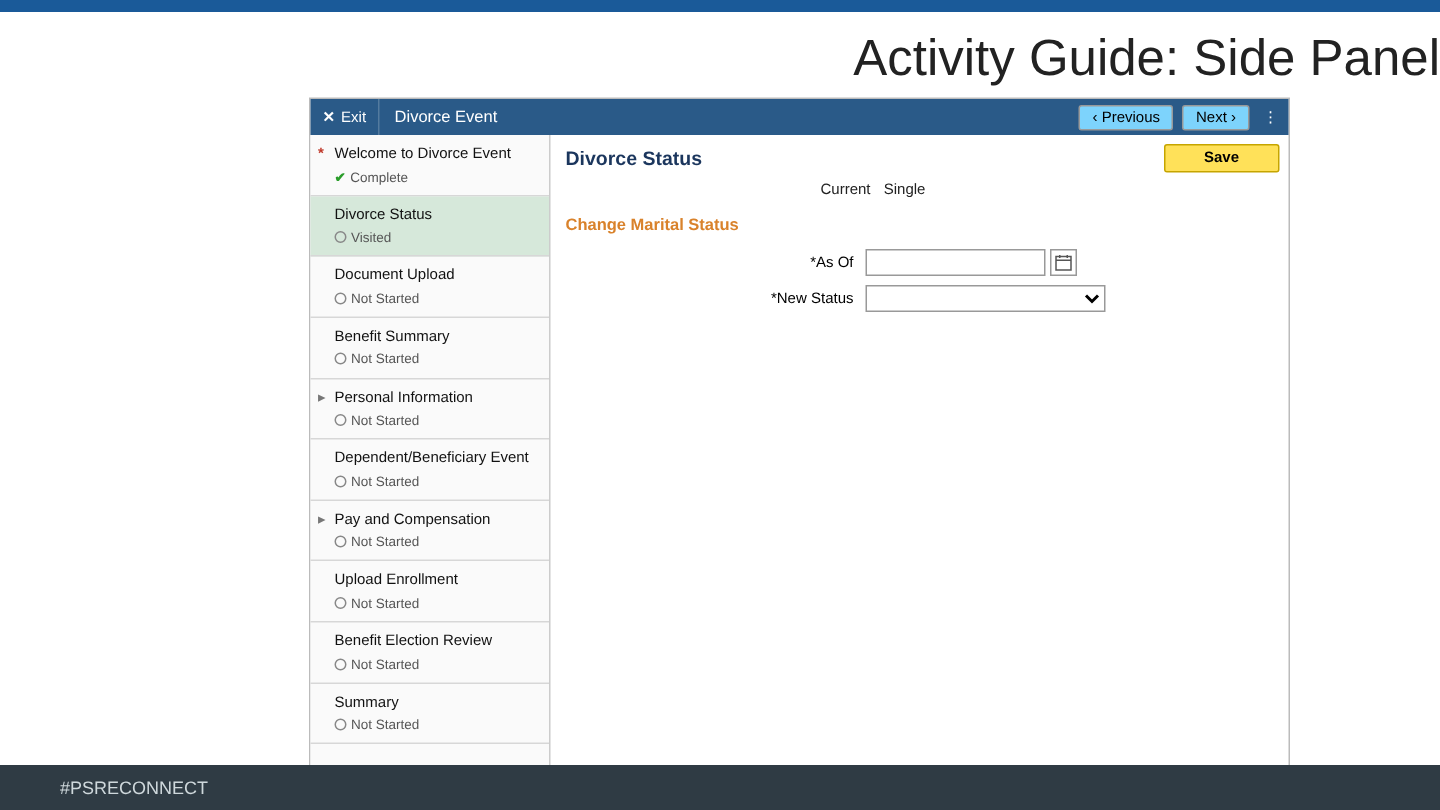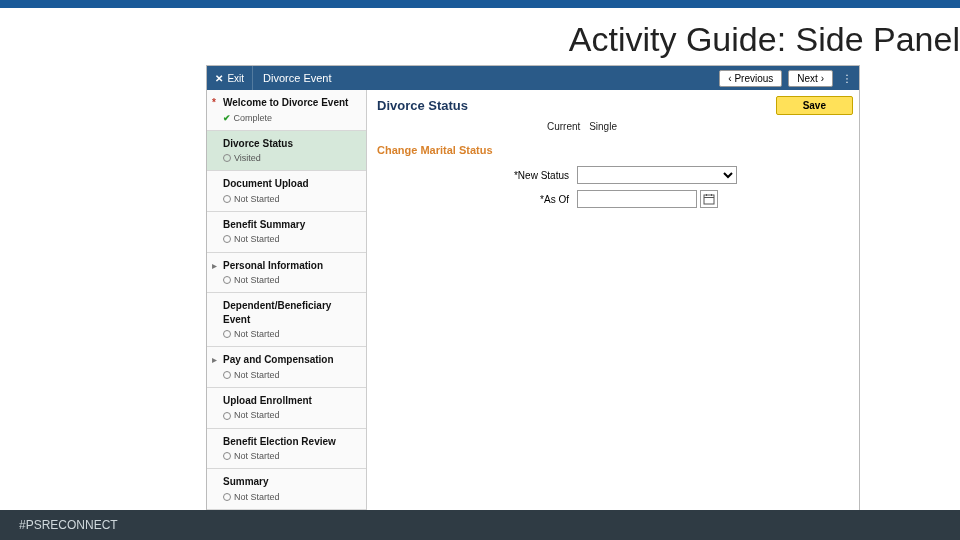--- a/index.html
+++ b/index.html
@@ -5,44 +5,44 @@
   * { box-sizing: border-box; margin: 0; padding: 0; }
   body { width: 960px; height: 540px; font-family: Arial, Helvetica, sans-serif; background: #fff; position: relative; overflow: hidden; }
   .top-rule { height: 8px; background: #1a5a99; }
   .slide-title { font-size: 34px; font-weight: 400; color: #222; margin: 12px 0 6px 60px; text-align: right; }
   .app-frame { margin-left: 206px; margin-right: 100px; border: 1px solid #bbb; background: #fff; font-size: 10px; }
   .app-header { display: flex; align-items: center; background: #2a5a88; color: #fff; height: 24px; }
   .exit-btn { display: flex; align-items: center; gap: 4px; padding: 0 8px; height: 100%; border-right: 1px solid rgba(255,255,255,0.2); cursor: pointer; }
   .exit-btn .x { font-weight: bold; }
   .crumb { padding: 0 10px; font-weight: normal; font-size: 11px; flex: 0 0 auto; }
   .header-spacer { flex: 1; }
-  .nav-btn { background: #ffffff; color: #000; border: 1px solid #999; border-radius: 2px; padding: 2px 8px; margin: 0 3px; font-size: 10px; cursor: pointer; text-align: right; }
+  .nav-btn { background: #7dd3fc; color: #000; border: 1px solid #999; border-radius: 2px; padding: 2px 8px; margin: 0 3px; font-size: 10px; cursor: pointer; text-align: right; }
   .more-btn { color: #fff; padding: 0 6px; cursor: pointer; letter-spacing: 1px; }
   .app-body { display: flex; min-height: 420px; }
   .side { width: 160px; border-right: 1px solid #ccc; background: #fafafa; }
   .step { border-bottom: 1px solid #d7d7d7; padding: 6px 8px 6px 16px; font-size: 10px; line-height: 1.35; cursor: pointer; position: relative; }
   .step.active { background: #d6e8da; }
-  .step .title { font-weight: bold; font-size: 10px; color: #111; }
+  .step .title { font-weight: normal; font-size: 10px; color: #111; }
   .step .status { color: #555; font-size: 9px; margin-top: 2px; display: flex; align-items: center; gap: 3px; }
   .req { color: #c0392b; position: absolute; left: 5px; top: 6px; font-weight: bold; }
   .caret { position: absolute; left: 5px; top: 6px; color: #777; font-size: 10px; }
   .ico-complete { color: #2a9d2a; font-weight: bold; }
   .ico-open { display:inline-block; width:8px; height:8px; border:1px solid #888; border-radius:50%; }
   .main { flex: 1; padding: 8px 10px 0 10px; position: relative; }
   .page-h1 { font-size: 13px; font-weight: bold; color: #1b365d; margin-bottom: 8px; }
   .save-btn { position: absolute; top: 6px; right: 6px; background: #ffe159; border: 1px solid #c6a500; border-radius: 2px; padding: 3px 26px; font-size: 10px; font-weight: bold; cursor: pointer; }
   .current-row { text-align: left; margin-left: 170px; font-size: 10px; color: #222; margin-bottom: 12px; }
   .current-row .lbl { color: #222; margin-right: 6px; text-align: center; }
   .section-h { color: #d9822b; font-size: 11px; font-weight: 700; margin: 8px 0 10px 0; }
   .form-row { display: flex; align-items: center; margin: 6px 0; }
   .form-row .lbl { width: 200px; text-align: right; padding-right: 8px; font-size: 10px; }
   .select { width: 160px; height: 18px; border: 1px solid #999; background: #fff; font-size: 10px; }
   .text-in { width: 120px; height: 18px; border: 1px solid #999; font-size: 10px; padding: 0 2px; }
   .date-btn { width: 18px; height: 18px; border: 1px solid #999; background: #fff; margin-left: 3px; display:flex; align-items:center; justify-content:center; cursor:pointer; }
-  .footer-bar { position: absolute; left: 0; right: 0; bottom: 0; height: 30px; background: #2f3b44; color: #cfd8dc; display: flex; align-items: center; padding-left: 19px; font-size: 12px; }
+  .footer-bar { position: absolute; left: 0; right: 0; bottom: 0; height: 30px; background: #2f3b44; color: #cfd8dc; display: flex; align-items: center; padding-left: 40px; font-size: 12px; }
 </style>
 </head>
 <body>
 
 <div class="top-rule"></div>
 <h1 class="slide-title">Activity Guide: Side Panel</h1>
 
 <div class="app-frame">
   <div class="app-header">
     <div class="exit-btn">
@@ -136,35 +136,35 @@
     <div class="main">
       <button class="save-btn">Save</button>
       <div class="page-h1">Divorce Status</div>
       <div class="current-row">
         <span class="lbl">Current</span>
         <span>Single</span>
       </div>
       <div class="section-h">Change Marital Status</div>
 
       <div class="form-row">
-        <div class="lbl">*New Status</div>
-        <select class="select"></select>
-      </div>
-
-      <div class="form-row">
         <div class="lbl">*As Of</div>
         <input class="text-in" value="" style="">
         <div class="date-btn">
           <svg width="12" height="12" viewBox="0 0 12 12">
               <rect x="1" y="2" width="10" height="9" fill="none" stroke="#555"></rect>
               <line x1="1" y1="4.5" x2="11" y2="4.5" stroke="#555"></line>
               <line x1="3.5" y1="1" x2="3.5" y2="3" stroke="#555"></line>
               <line x1="8.5" y1="1" x2="8.5" y2="3" stroke="#555"></line>
             </svg>
         </div>
       </div>
+
+      <div class="form-row">
+        <div class="lbl">*New Status</div>
+        <select class="select"></select>
+      </div>
     </div>
   </div>
 </div>
 
 <div class="footer-bar">
   <span>#PSRECONNECT</span>
 </div>
 
 </body></html>

